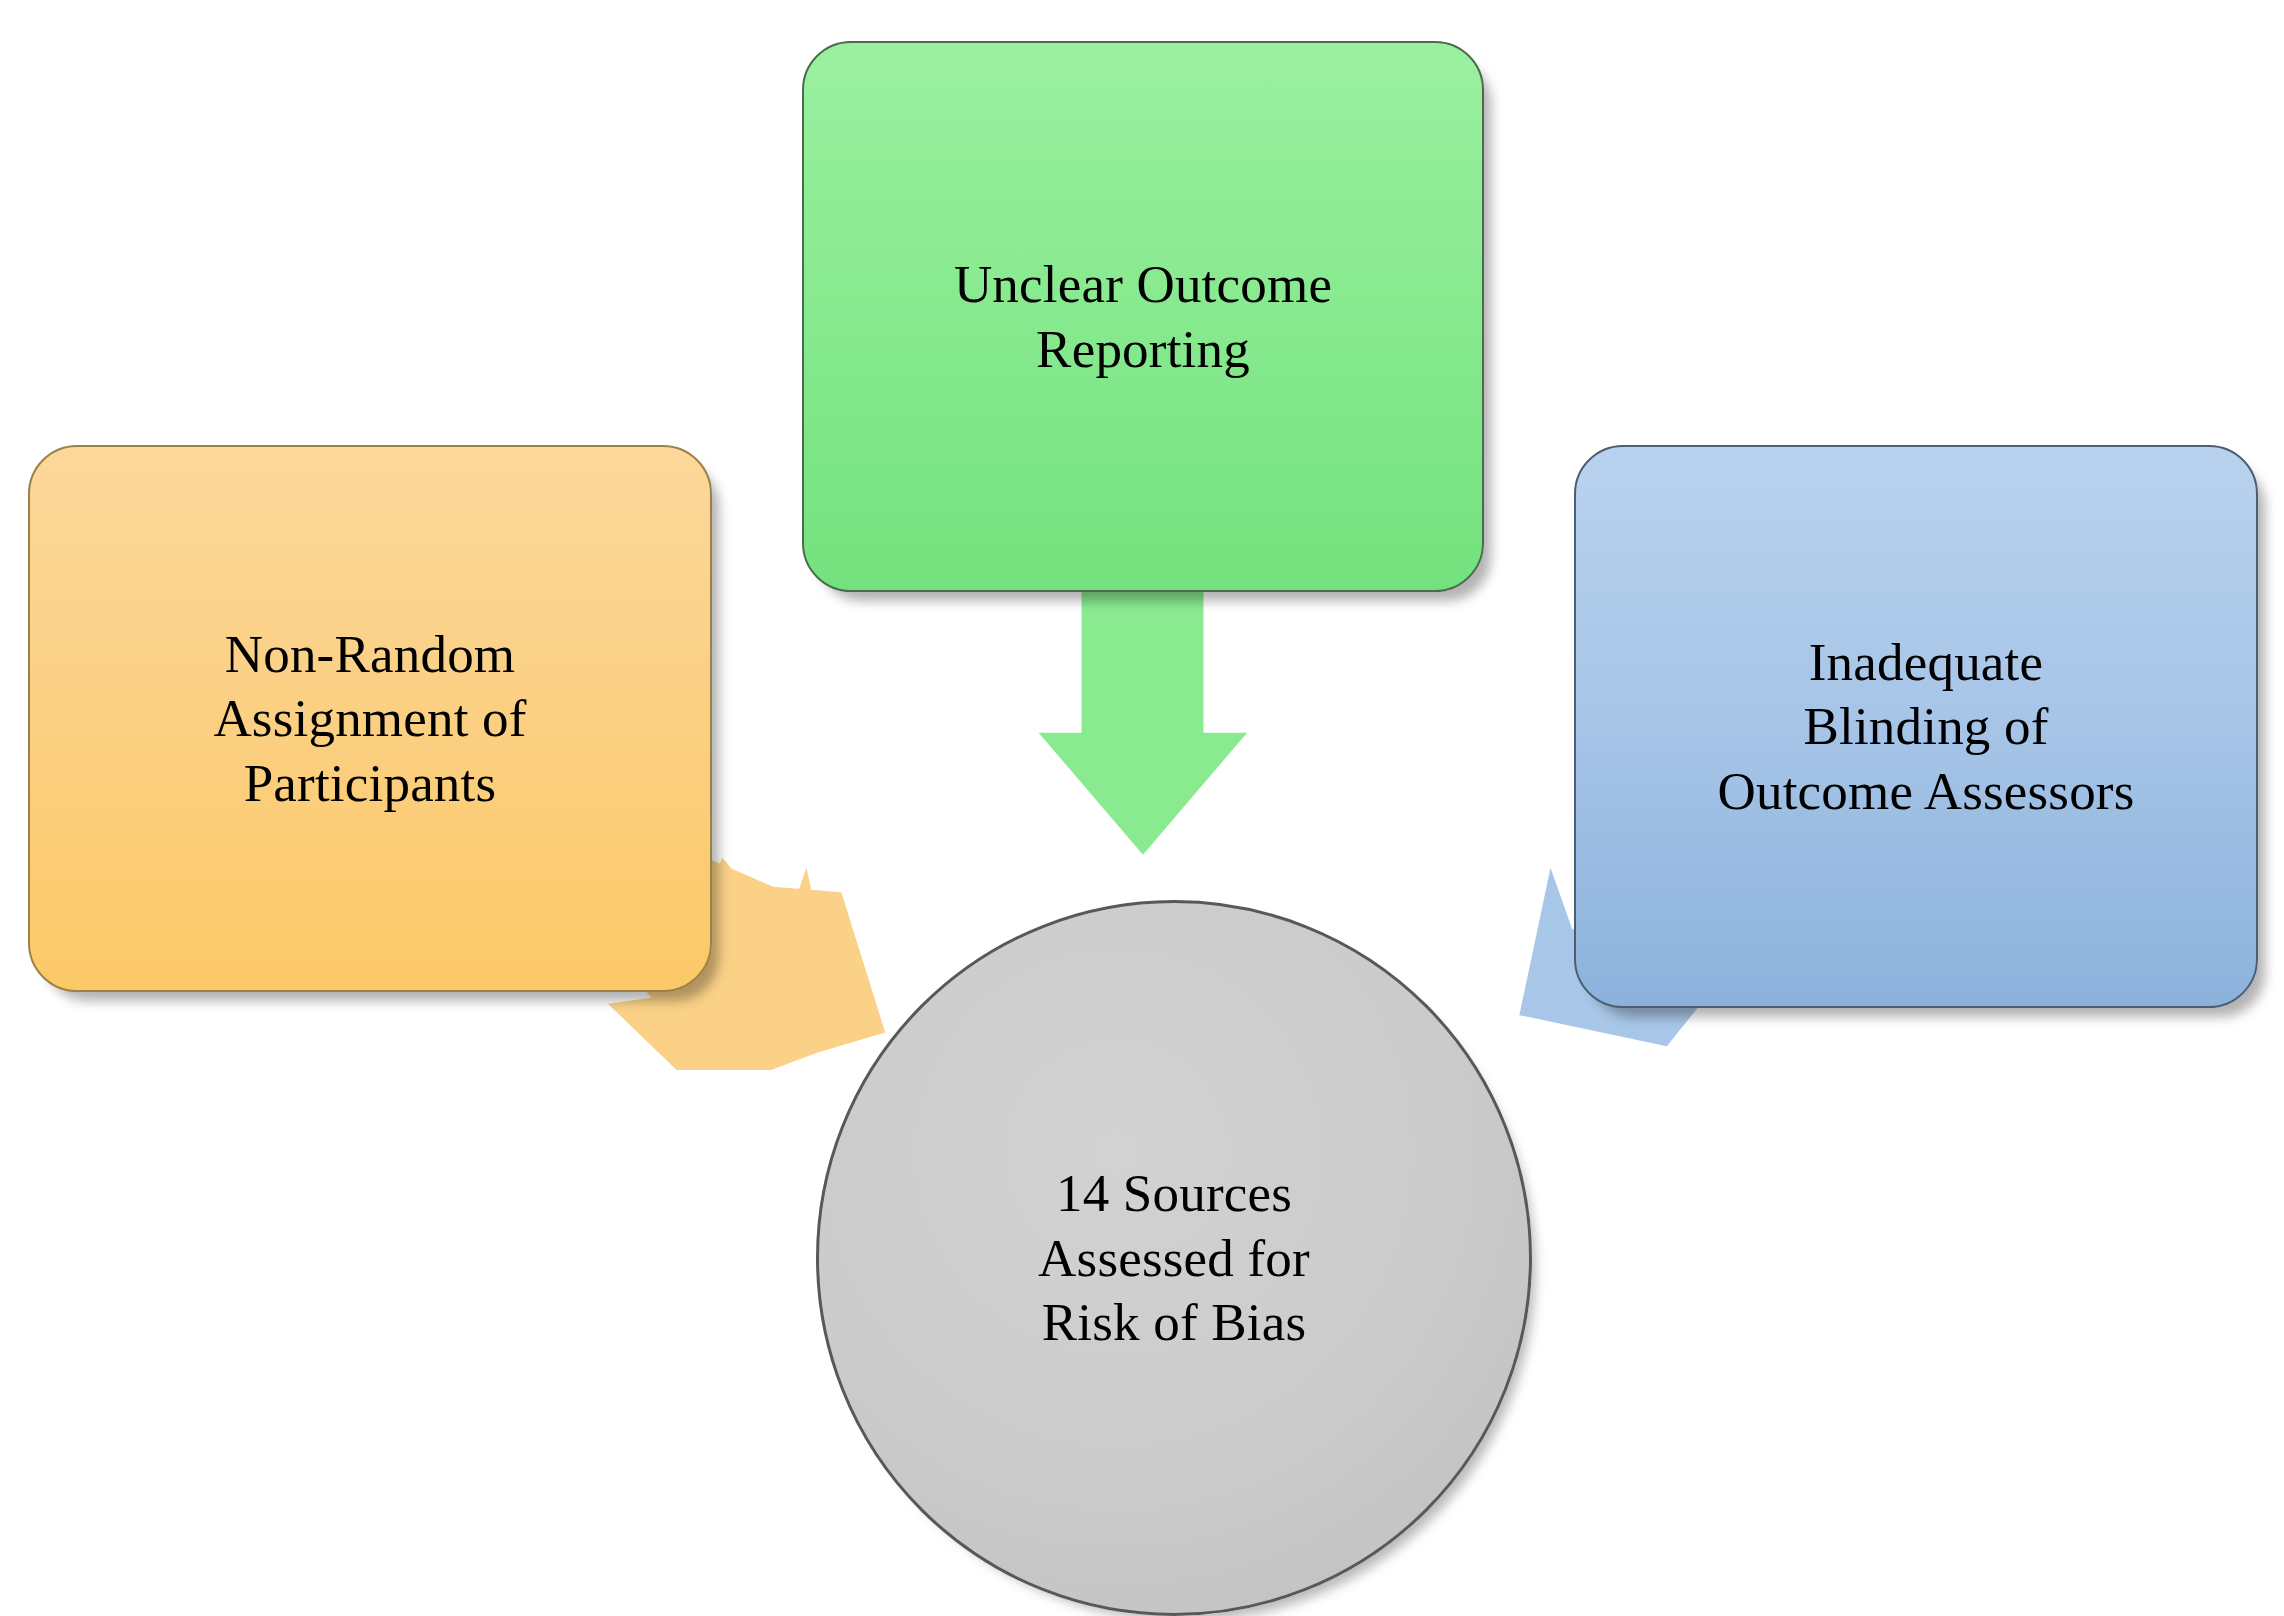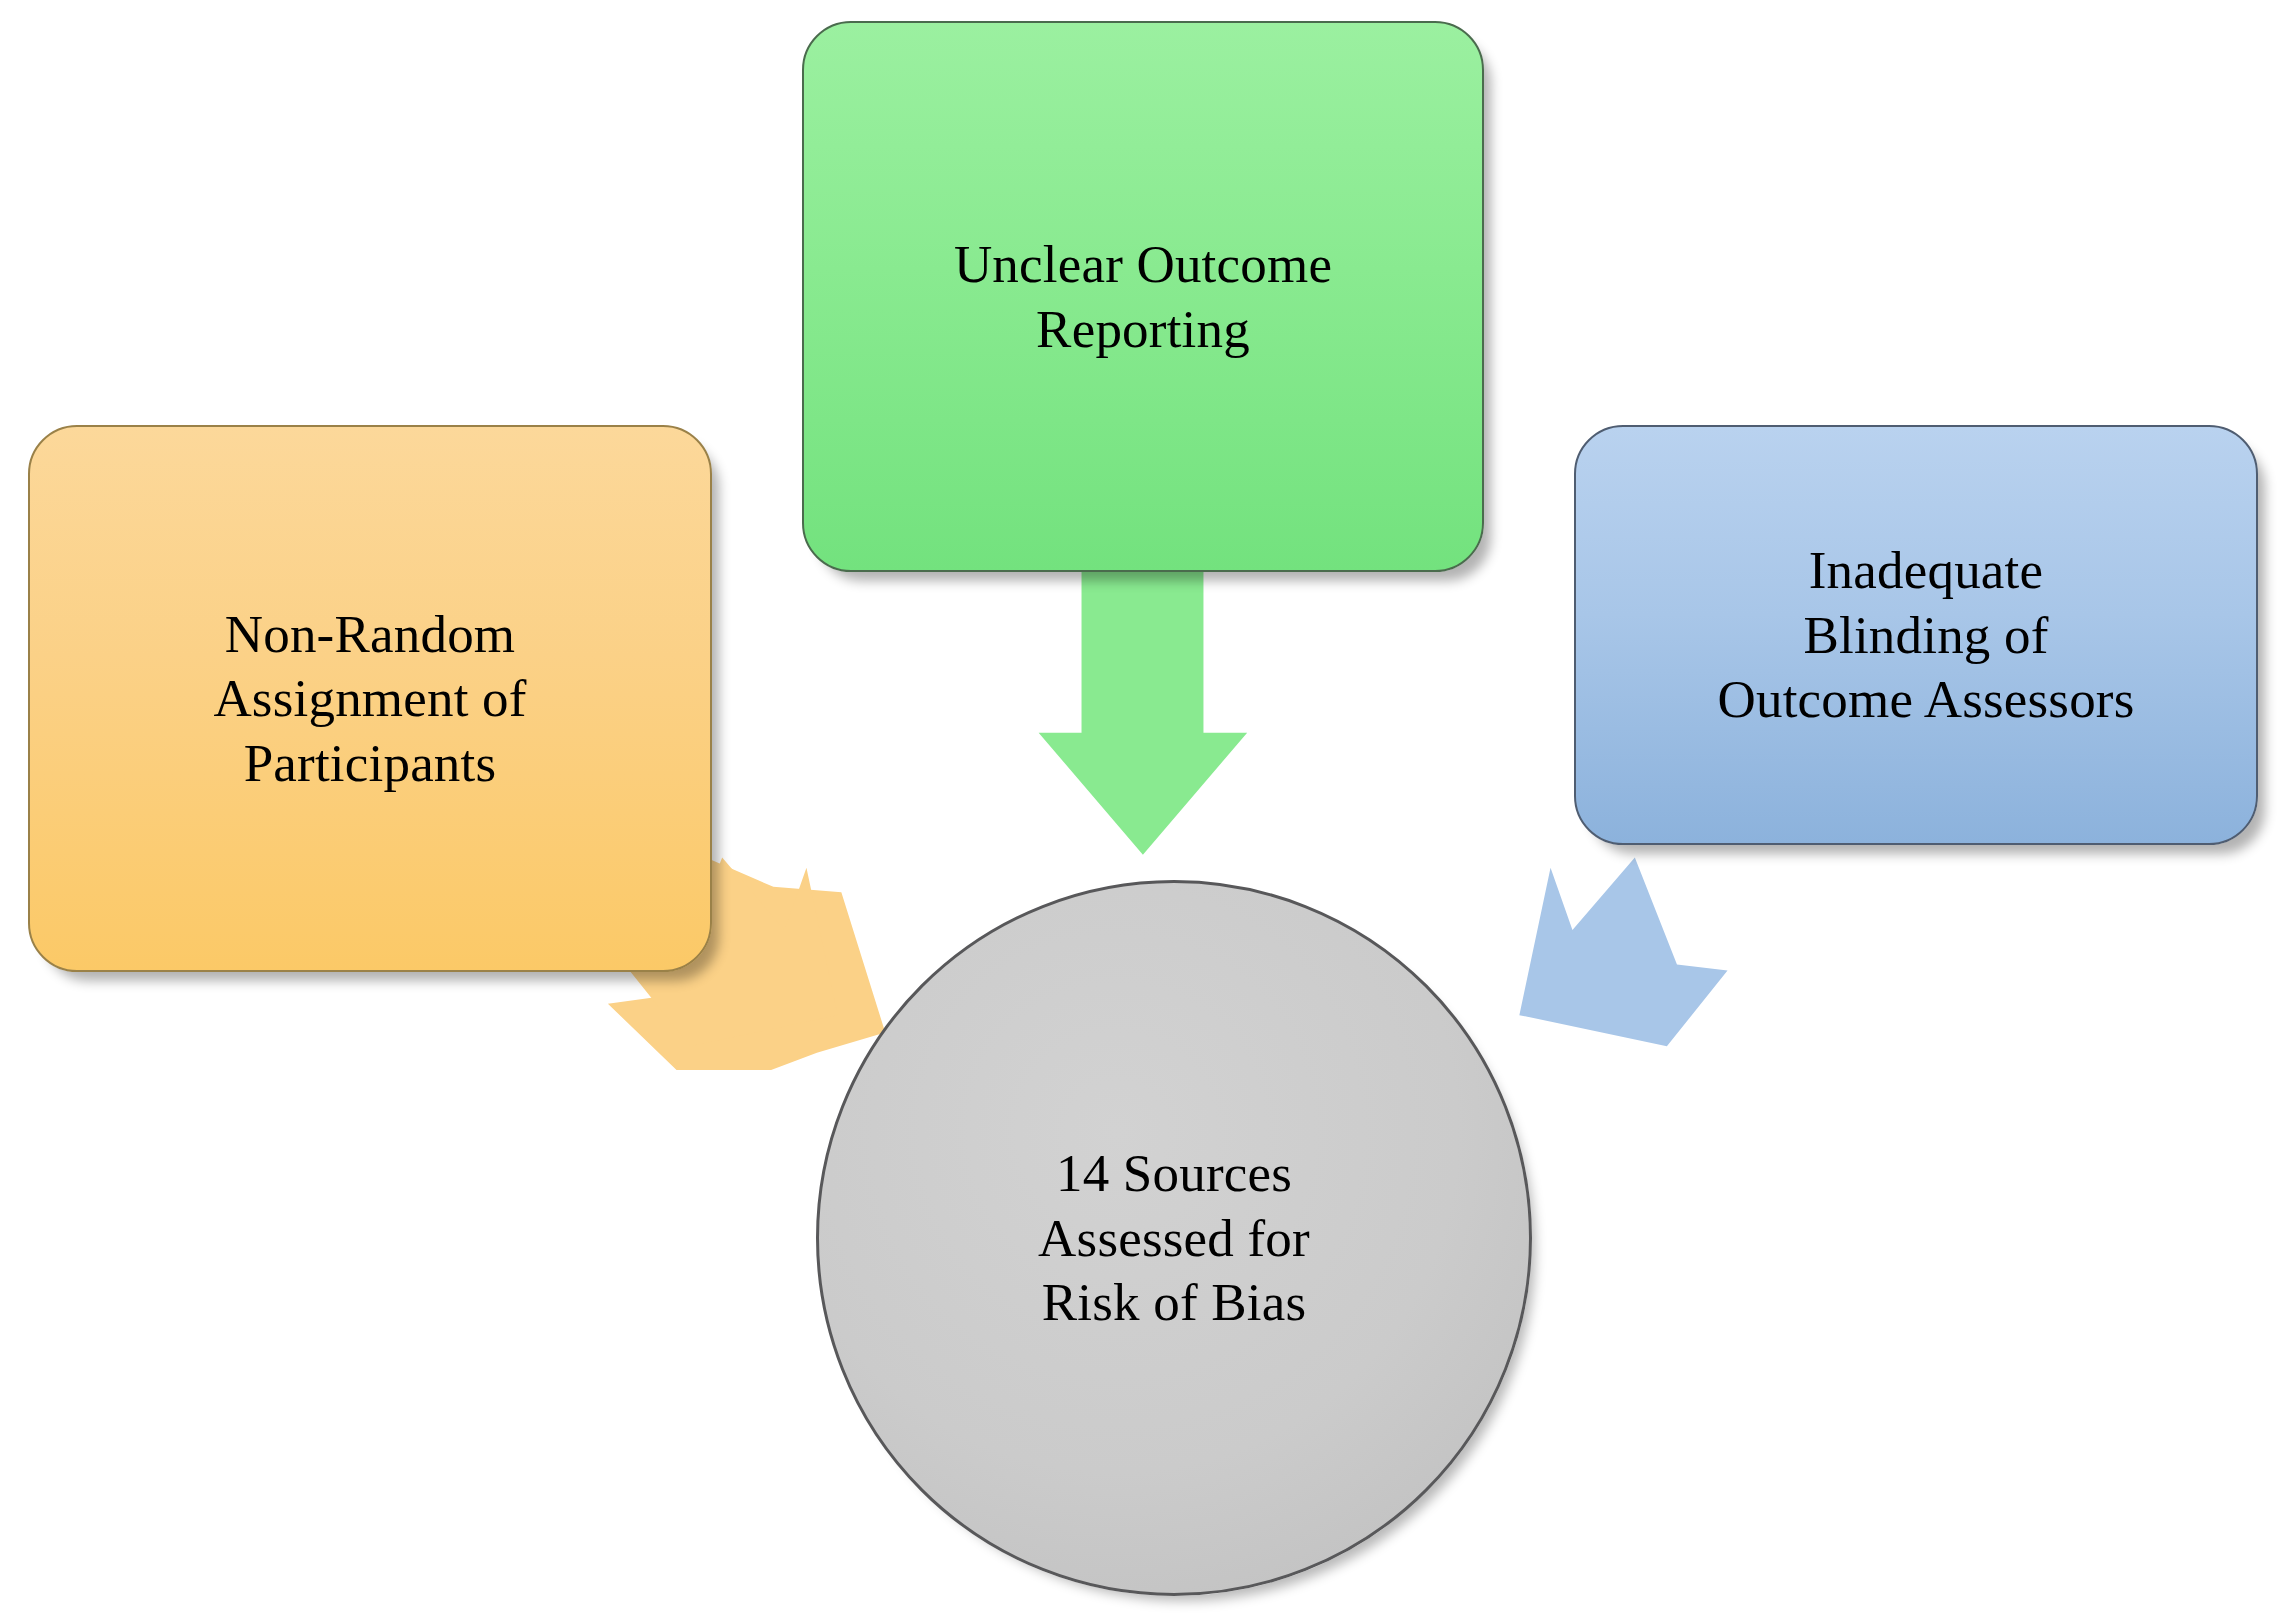--- a/index.html
+++ b/index.html
@@ -20,20 +20,21 @@
   }
   .node {
     position: absolute;
     box-sizing: border-box;
     display: flex;
     align-items: center;
     justify-content: center;
     text-align: center;
     color: #000000;
     z-index: 3;
+    margin-top: 20px;
   }
   .node .label {
     display: block;
     width: 100%;
     line-height: 1.22;
     white-space: pre-line;
     letter-spacing: 0.2px;
   }
 
   
@@ -60,21 +61,21 @@
     background: linear-gradient(180deg, #9bf0a0 0%, #89ea90 45%, #73e27e 100%);
     box-shadow: 11.8px 13.5px 11.8px -5px rgba(0,0,0,0.30);
     font-size: 53px;
   }
 
   
   #box-inadequate {
     left: 1574px;
     top: 425px;
     width: 684px;
-    height: 420px;
+    height: 563px;
     border-radius: 49px;
     border: 2.5px solid #4f5d71;
     background: linear-gradient(180deg, #b9d2ef 0%, #a8c6e8 45%, #8cb2dc 100%);
     box-shadow: 11.8px 13.5px 11.8px -5px rgba(0,0,0,0.30);
     font-size: 53px;
     padding-left: 20px;
   }
 
   
   #circle-hub {

